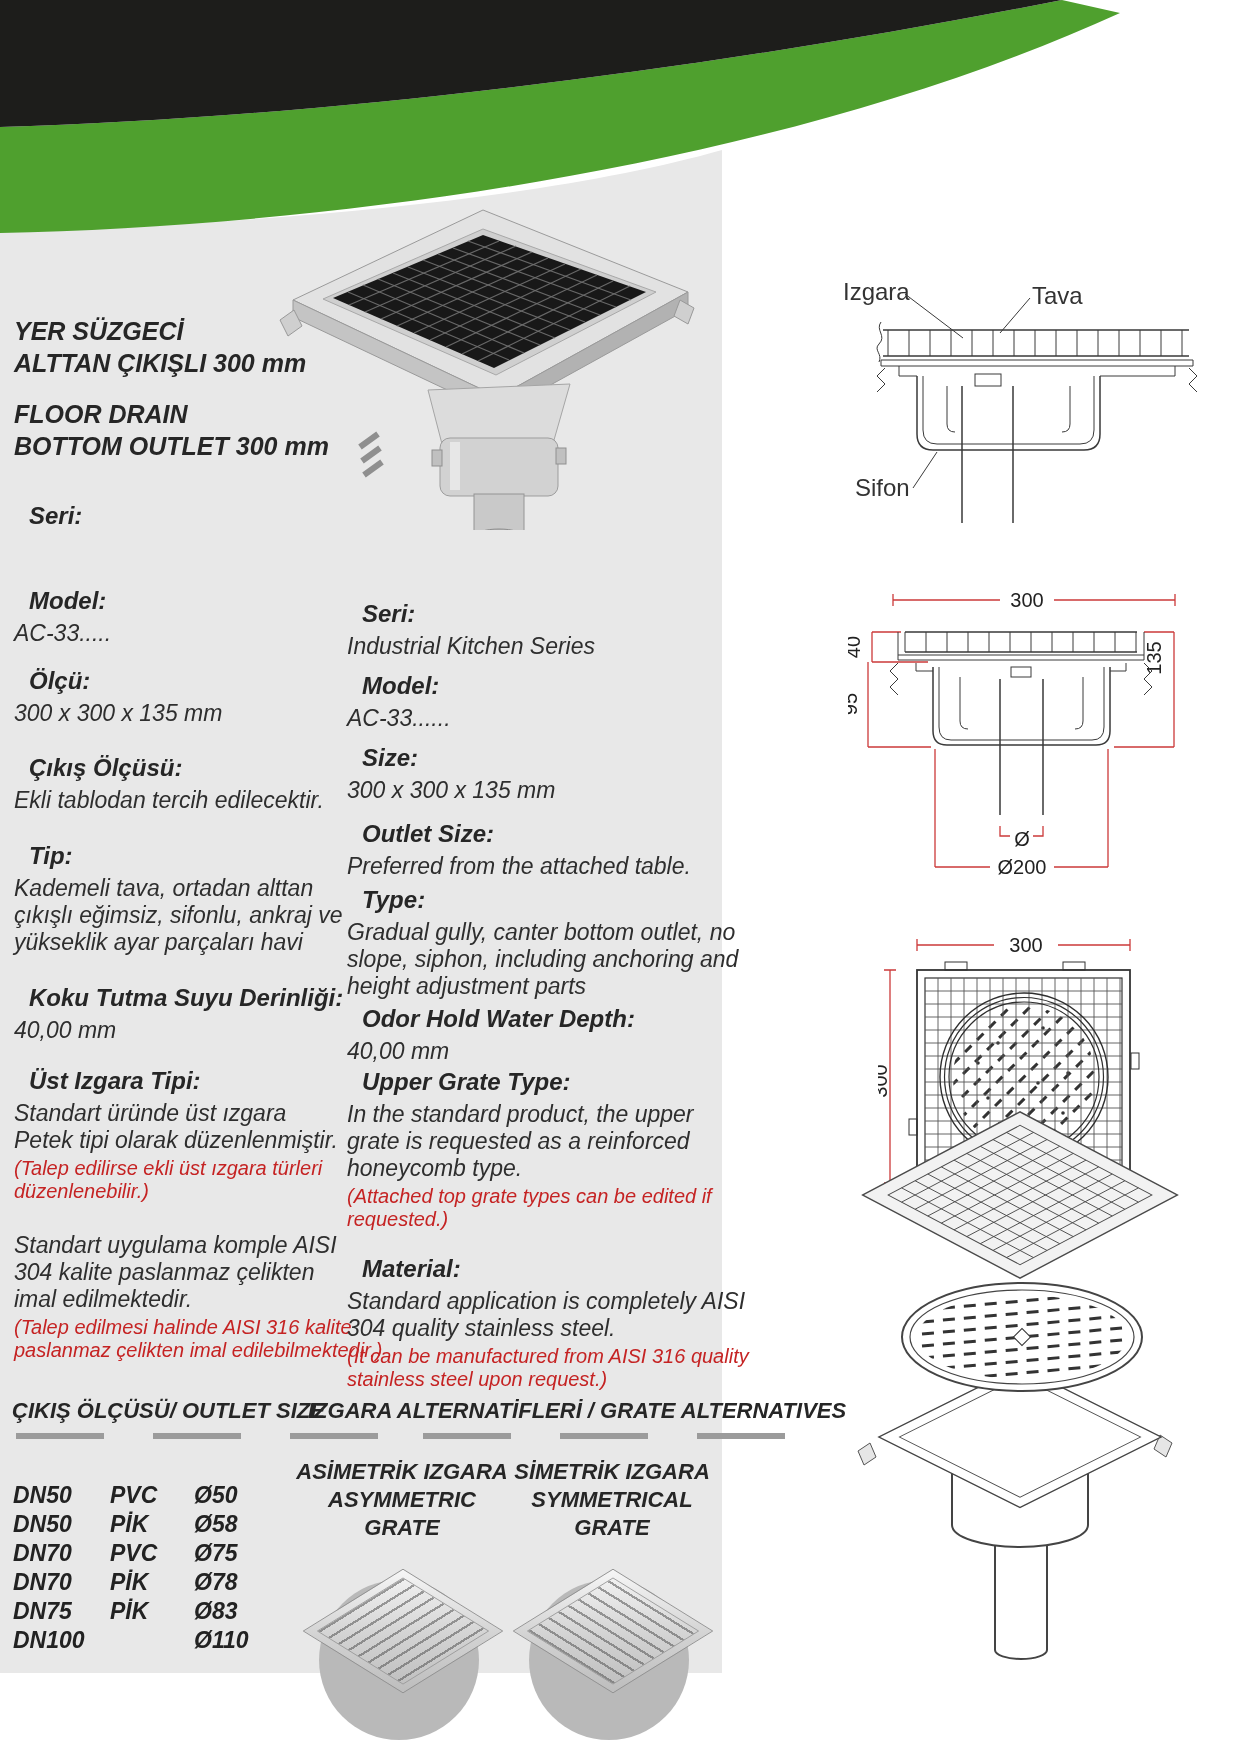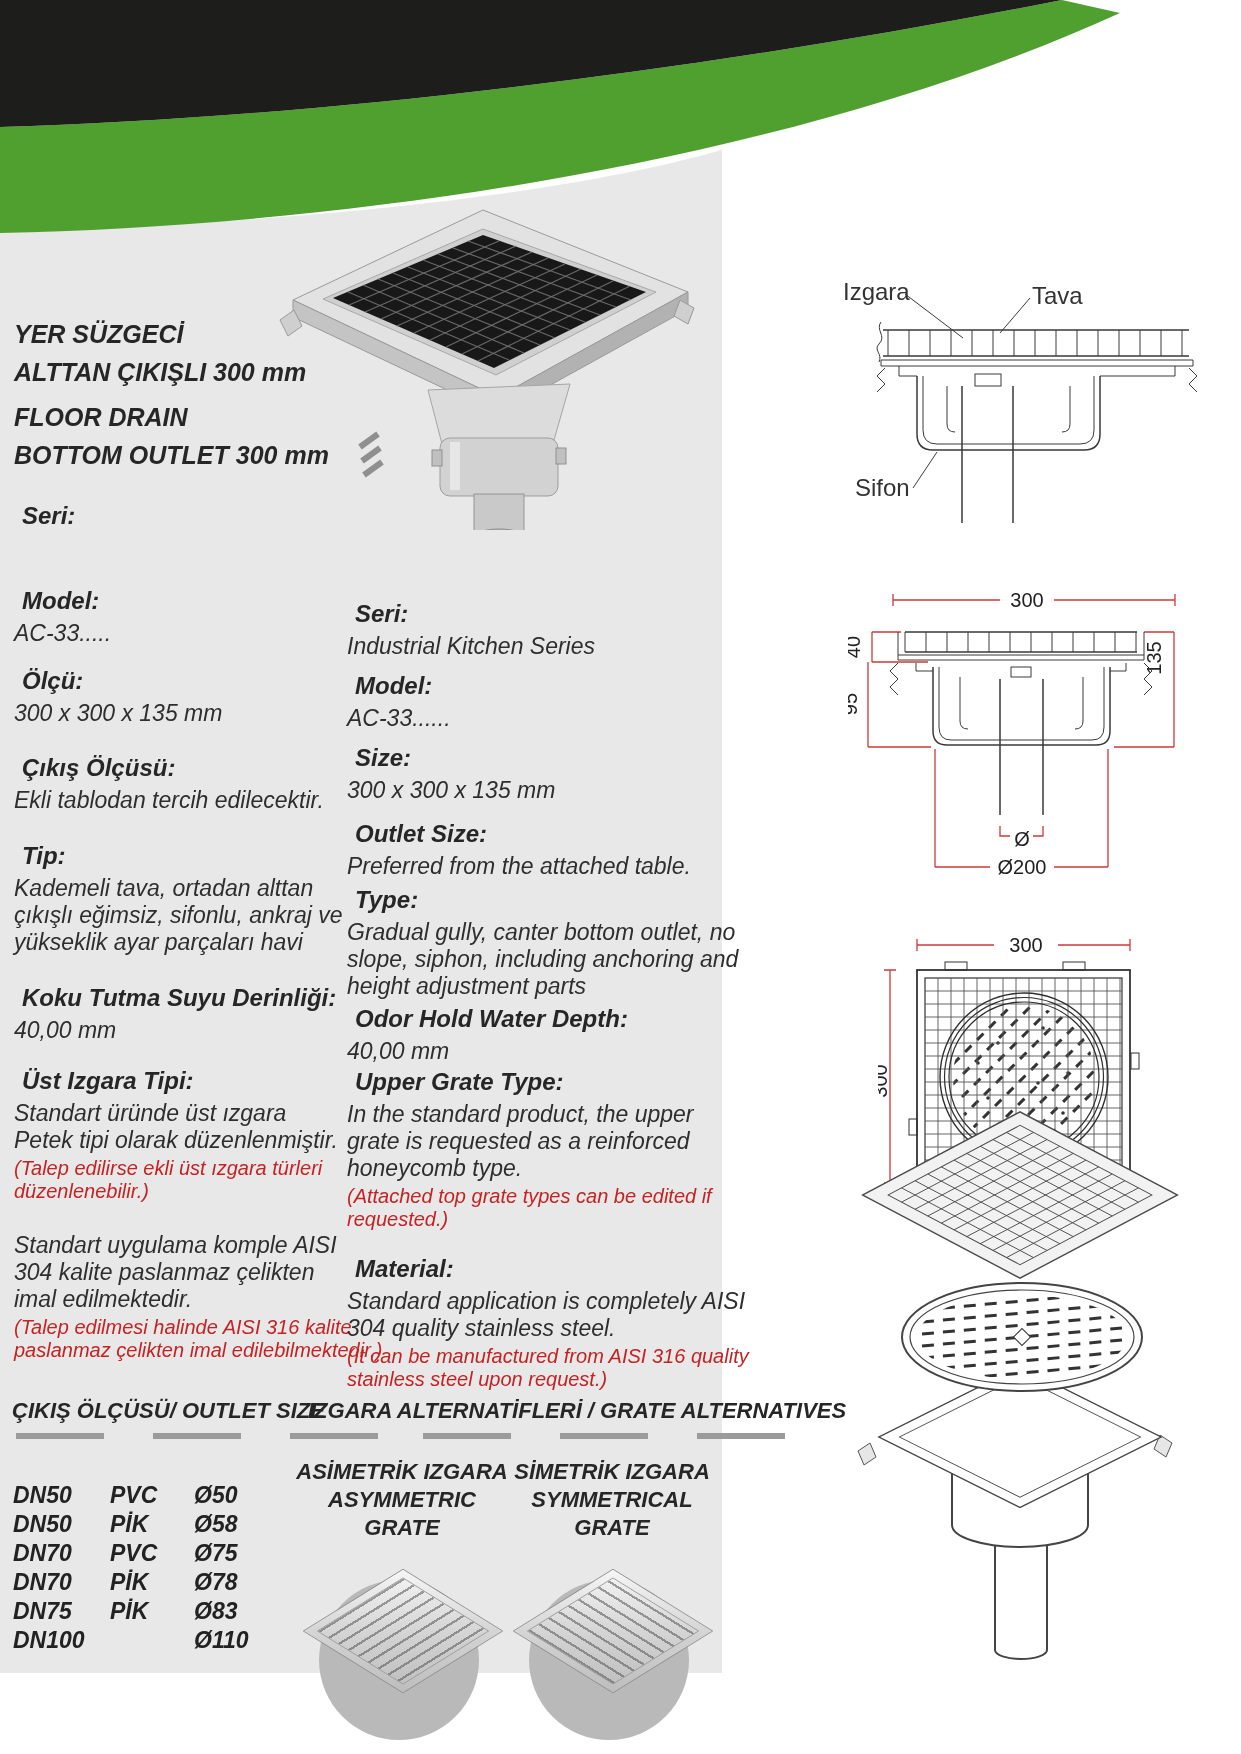--- a/index.html
+++ b/index.html
@@ -8,26 +8,26 @@
   }
   html,body{margin:0;padding:0;background:#fff;}
   .page{position:relative;width:1241px;height:1754px;background:#fff;overflow:hidden;
         font-family:"Liberation Sans",sans-serif;}
   .bgsvg{position:absolute;left:0;top:0;}
   .gpanel{fill:var(--panel);}
   .sw-green{fill:var(--green);}
   .sw-black{fill:var(--black);}
 
   .titleblock{position:absolute;left:14px;white-space:pre;font-style:italic;font-weight:bold;
-              color:var(--ink);font-size:25px;line-height:38px;}
+              color:var(--ink);font-size:25px;line-height:32px;}
   #title-tr{top:315px;}
   #title-en{top:398px;}
 
   .spec{position:absolute;width:350px;}
-  .spec h3{margin:0 0 6px 8px;font:italic bold 24px/26px "Liberation Sans",sans-serif;color:var(--ink);}
+  .spec h3{margin:0 0 6px 15px;font:italic bold 24px/26px "Liberation Sans",sans-serif;color:var(--ink);}
   .spec .body{margin:0;font:italic 23px/27px "Liberation Sans",sans-serif;color:#2e2e2e;white-space:pre;}
   .spec .note{margin:3px 0 0 0;font:italic 20px/23px "Liberation Sans",sans-serif;color:var(--red);white-space:pre;}
   .col-tr .spec{left:14px;}
   .col-en .spec{left:347px;}
   .col-tr .spec:nth-of-type(1){top:503px}
   .col-tr .spec:nth-of-type(2){top:588px}
   .col-tr .spec:nth-of-type(3){top:668px}
   .col-tr .spec:nth-of-type(4){top:755px}
   .col-tr .spec:nth-of-type(5){top:843px}
   .col-tr .spec:nth-of-type(6){top:985px}

